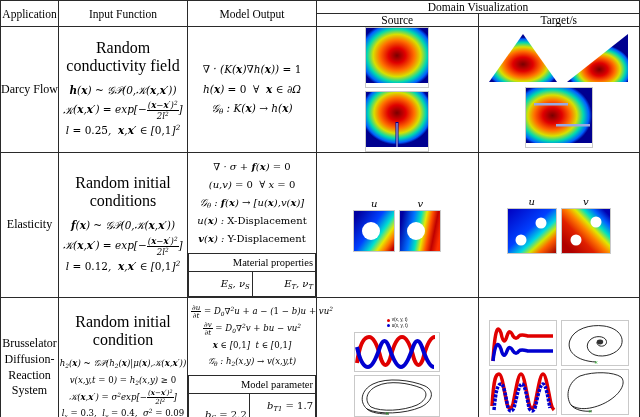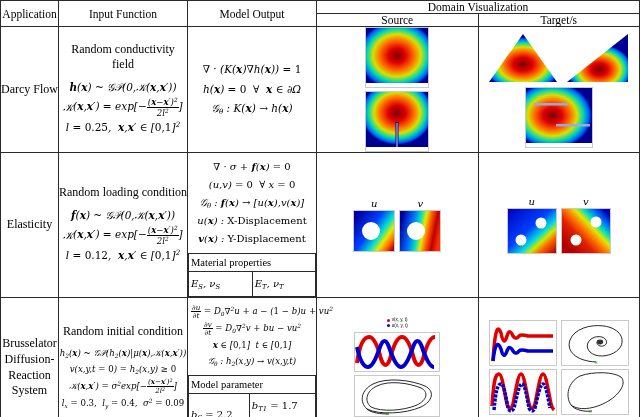--- a/index.html
+++ b/index.html
@@ -8,34 +8,34 @@
   table.main{border-collapse:collapse;width:640px;height:417px;table-layout:fixed;}
   table.main>tbody>tr>td,table.main>thead>tr>th{border:1px solid #2a2a2a;padding:0;text-align:center;vertical-align:middle;font-weight:normal;}
   .hdr{font-size:11.5px;padding:7px 2px;}
   .c-app{width:57px;}
   .c-in{width:128px;}
   .c-out{width:128px;}
   .c-src{width:97px;}
   .c-tgt{width:229px;}
   .appname{font-size:12px;line-height:1.32;padding:2px;}
   .cellpad{padding:5px 3px;}
-  .title-line{font-size:12px;margin-bottom:6px;}
+  .title-line{font-size:16px;margin-bottom:6px;}
   .eq{font-family:"DejaVu Serif",serif;font-size:10.5px;line-height:1.85;font-style:italic;white-space:nowrap;}
   .eq.small{font-size:10px;line-height:1.8;}
   .eq.tiny{font-size:8.6px;line-height:1.9;}
   .up{font-style:normal;}
   .cal{font-family:Liberation Serif, serif;font-style:italic;margin-top:48px;}
   .bs{font-weight:bold;font-style:italic;}
   sub{font-size:0.68em;vertical-align:-0.28em;font-style:italic;}
   sup{font-size:0.68em;vertical-align:0.5em;}
   .frac{display:inline-block;vertical-align:middle;text-align:center;font-size:0.82em;line-height:1.05;}
   .frac .num{display:block;border-bottom:1px solid #000;padding:0 1px;}
   .frac .den{display:block;padding:0 1px;}
   .sub-table{width:100%;border-collapse:collapse;}
-  .sub-table td{border:1px solid #2a2a2a;padding:3px 2px;text-align:left;font-size:10.5px;}
+  .sub-table td{border:1px solid #2a2a2a;padding:3px 2px;text-align:right;font-size:10.5px;}
   .sub-head{font-size:10.5px;padding:3px 2px;}
   .viz{display:flex;align-items:center;justify-content:center;gap:4px;flex-wrap:wrap;padding:3px 0;}
   .panel{background:#fff;border:1px solid #c9c9c9;}
   .lbl{font-family:"DejaVu Serif",serif;font-style:italic;font-size:10px;text-align:center;line-height:1.1;}
   .stack{display:flex;flex-direction:column;align-items:center;gap:1px;}
   .row2{display:flex;flex-direction:column;gap:3px;align-items:center;justify-content:center;}
   .legend{display:flex;flex-direction:column;gap:1px;align-items:flex-start;font-size:4.6px;font-family:"Liberation Sans",sans-serif;margin-bottom:1px;}
   .legend div{display:flex;align-items:center;gap:2px;line-height:1;}
   .dot{width:3px;height:3px;border-radius:50%;display:inline-block;}
   .tgt-split{display:flex;gap:4px;align-items:center;justify-content:center;}
@@ -177,21 +177,21 @@
               <rect x="30" y="36" width="34" height="2.5" fill="#9aa8e0"></rect>
             </svg>
           </div>
         </div>
       </td>
     </tr>
 
     <tr>
       <td class="appname">Elasticity</td>
       <td class="cellpad">
-        <div class="title-line">Random loading condition</div>
+        <div class="title-line">Random initial conditions</div>
         <div class="eq">
           <span class="bs">f</span>(<span class="bs">x</span>) ~ <span class="cal">𝒢𝒫</span>(0,<span class="cal">𝒦</span>(<span class="bs">x</span>,<span class="bs">x</span>′))
         </div>
         <div class="eq">
           <span class="cal">𝒦</span>(<span class="bs">x</span>,<span class="bs">x</span>′) = <span>exp</span>[−<span class="frac"><span class="num">(<span class="bs">x</span>−<span class="bs">x</span>′)<sup>2</sup></span><span class="den">2<i>l</i><sup>2</sup></span></span>]
         </div>
         <div class="eq">
           <i>l</i> = <span class="up">0.12</span>, &nbsp;<span class="bs">x</span>,<span class="bs">x</span>′ ∈ [<span class="up">0,1</span>]<sup>2</sup>
         </div>
       </td>

